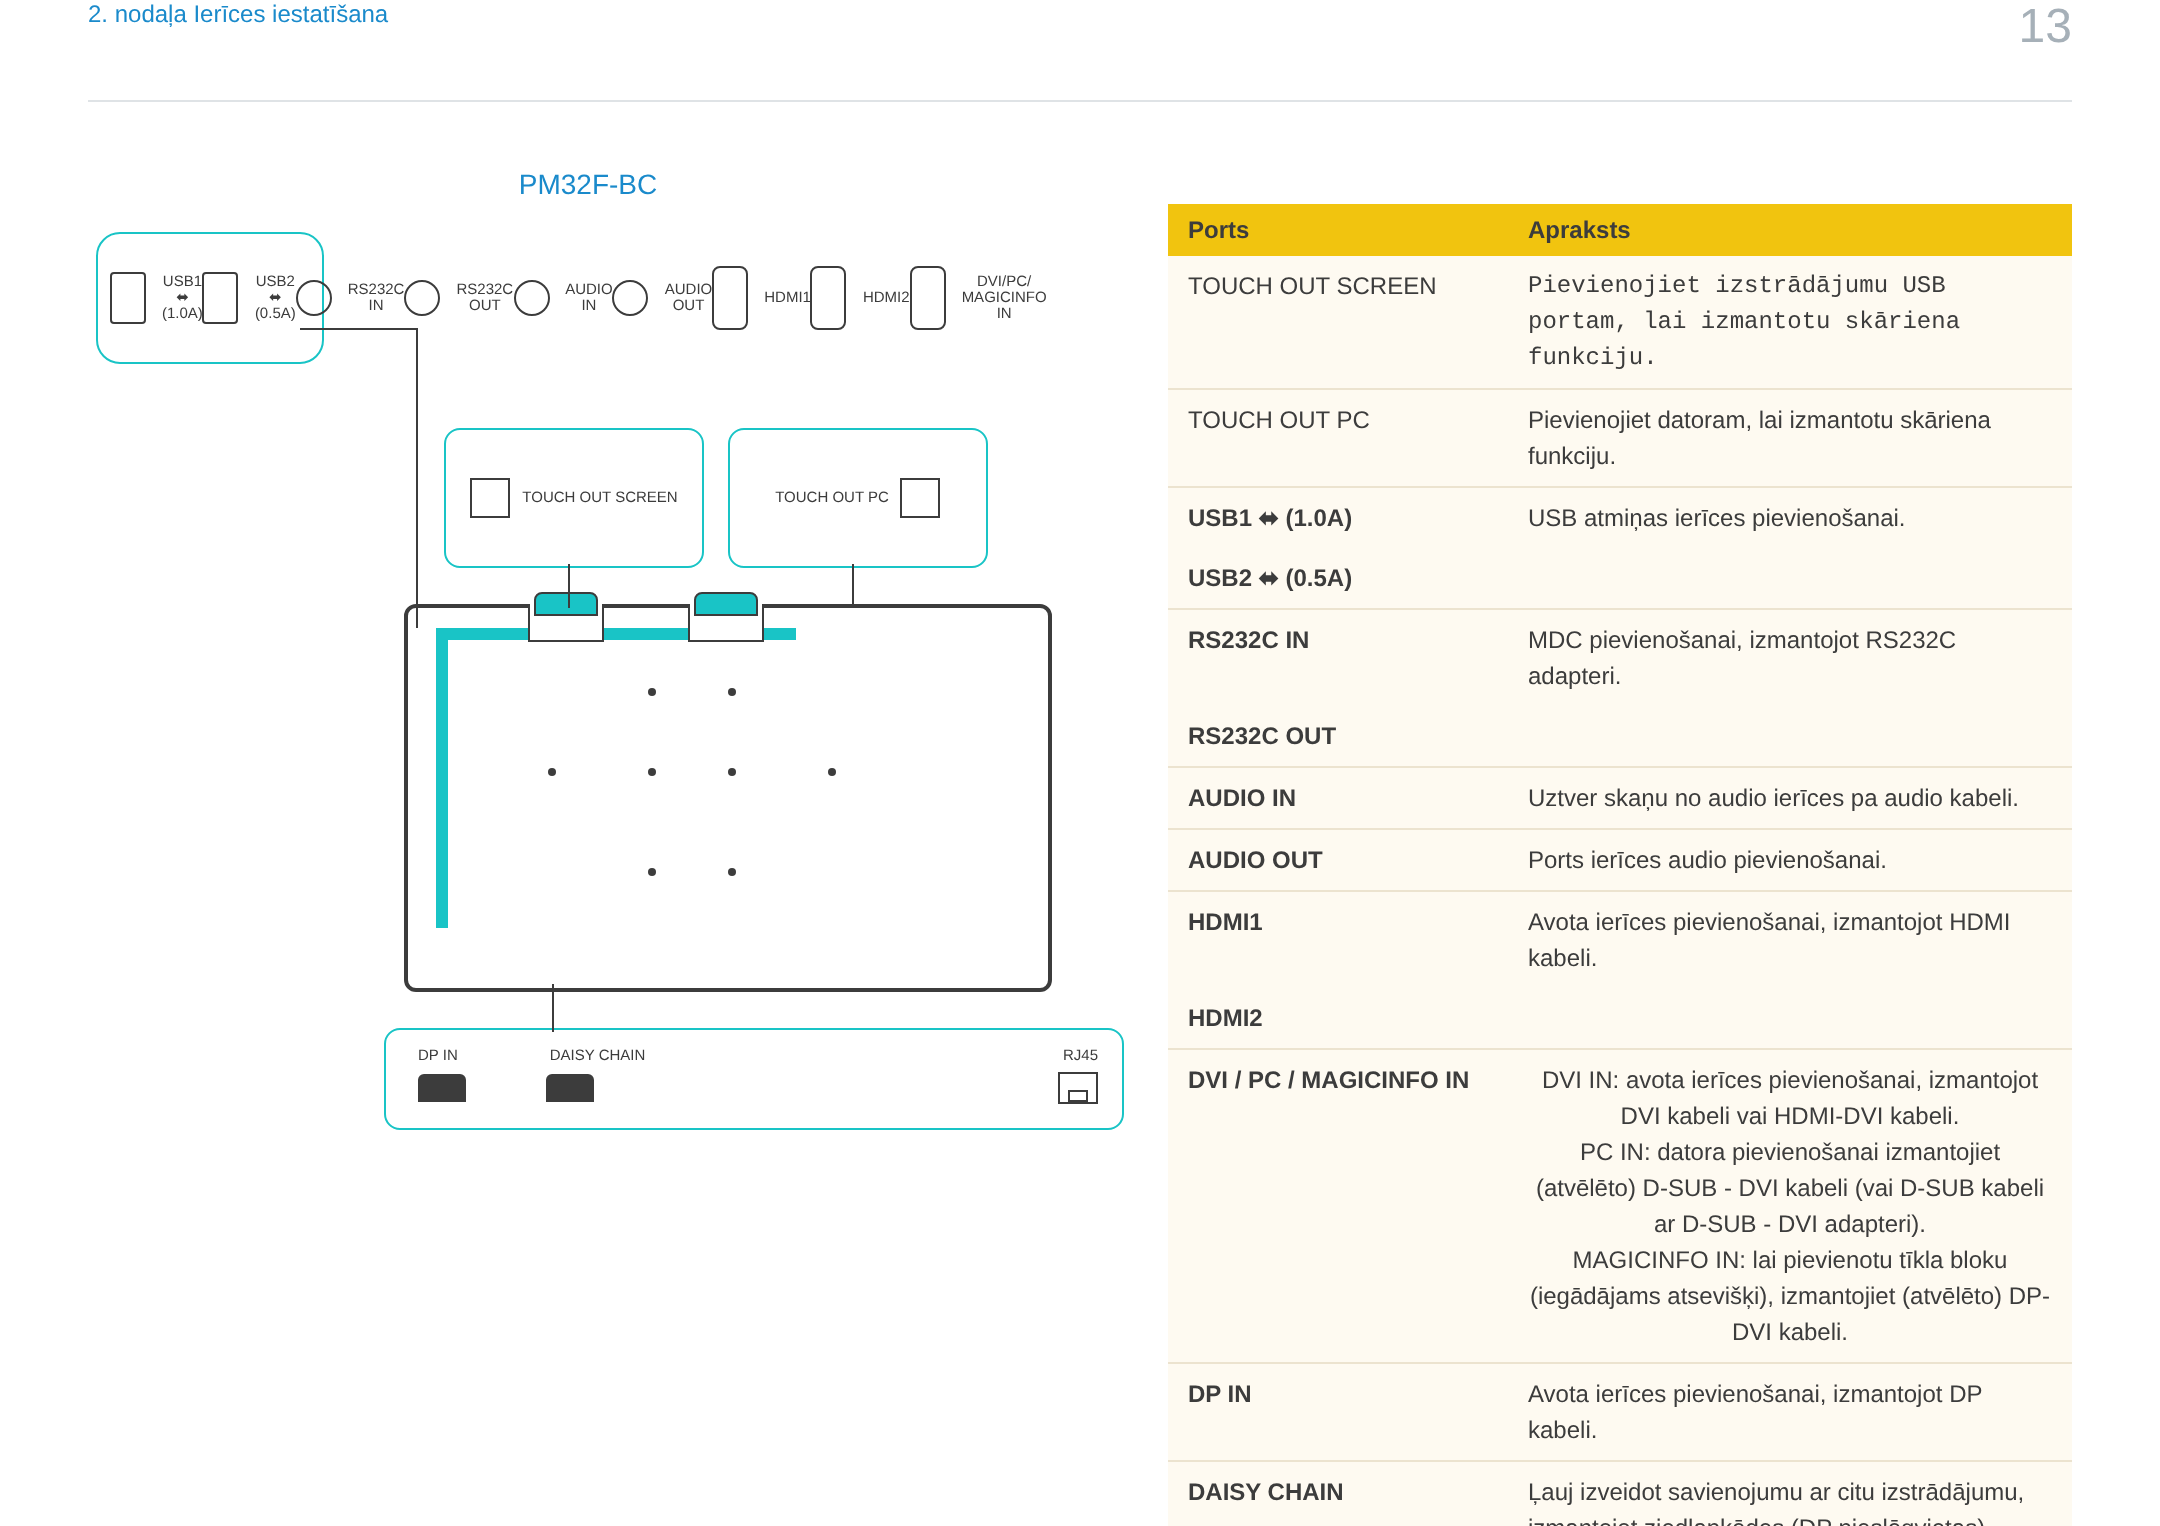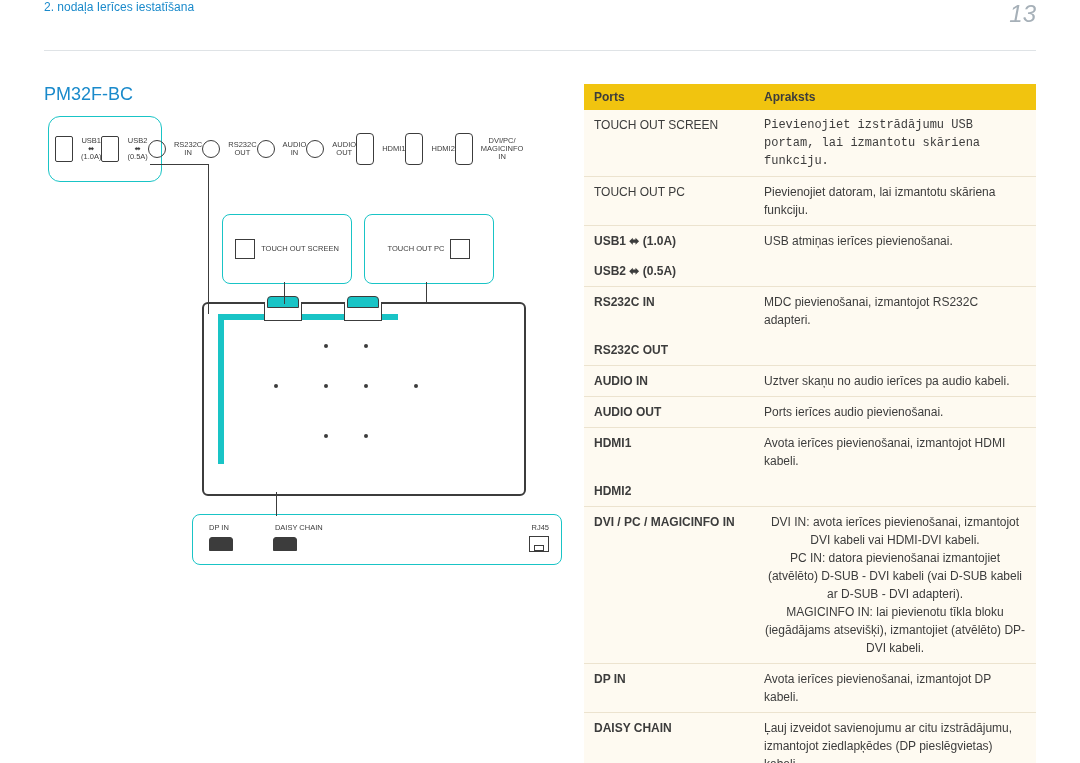--- a/index.html
+++ b/index.html
@@ -22,44 +22,44 @@
     padding: 0 44px;
   }
   .chapter {
     color: #1a8acb;
     font-size: 12px;
   }
   .page-no {
     color: #a6b0b8;
     font-size: 24px;
     font-weight: 300;
-    font-style: italic;
   }
   .rule {
     position: absolute;
     left: 44px; right: 44px; top: 50px;
     border-top: 1px solid #dfe3e6;
   }
   .content {
     position: absolute;
     left: 44px; right: 44px; top: 84px; bottom: 0;
     display: flex;
     gap: 40px;
     box-sizing: border-box;
   }
   
   .left {
     width: 500px;
     position: relative;
   }
   .model {
     color: #1a8acb;
-    font-size: 18px;
+    font-size: 14px;
     font-weight: 400;
     margin-bottom: 6px;
+    text-align: center;
   }
   
   .panel {
     position: absolute;
     top: 32px; left: 4px;
     width: 100px;
     border: 1.5px solid #19c4c6;
     border-radius: 12px;
     padding: 10px 6px;
     display: flex;
@@ -128,21 +128,21 @@
     justify-content:flex-start;gap:46px;margin-left:4px;margin-bottom:4px;
   }
   .bottom-box .row-icons{
     display:flex;gap:40px;align-items:center;margin-left:4px;
   }
   .dp{width:22px;height:12px;border:1.5px solid #3c3c3c;border-top-left-radius:3px;border-top-right-radius:3px;background:#3c3c3c;}
   .rj{width:18px;height:14px;border:1.5px solid #3c3c3c;}
   .rj::after{content:"";display:block;width:8px;height:4px;border:1px solid #3c3c3c;margin:8px auto 0;}
   .conn-line{position:absolute;background:#3c3c3c;}
   
-  .right { flex:1; }
+  .right { flex:1;margin-top:18px; }
   table {
     width: 100%;
     border-collapse: collapse;
     background:#fefaf1;
   }
   thead th {
     background:#f1c40f;
     color:#3c3c3c;
     text-align:left;
     font-size:12px;

